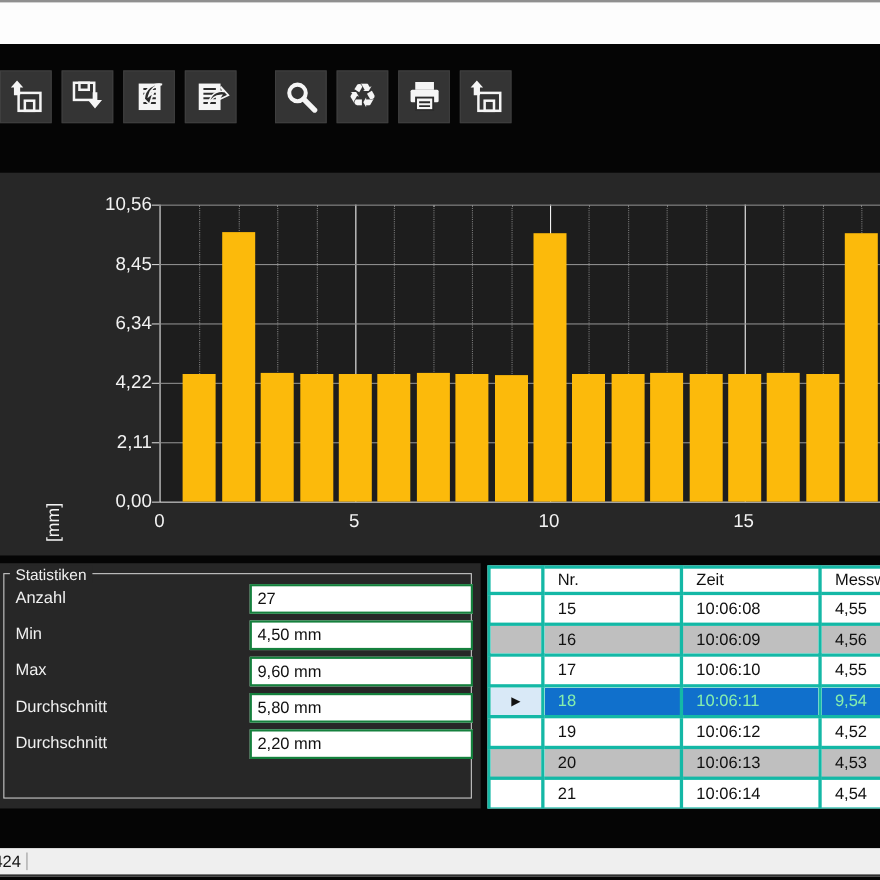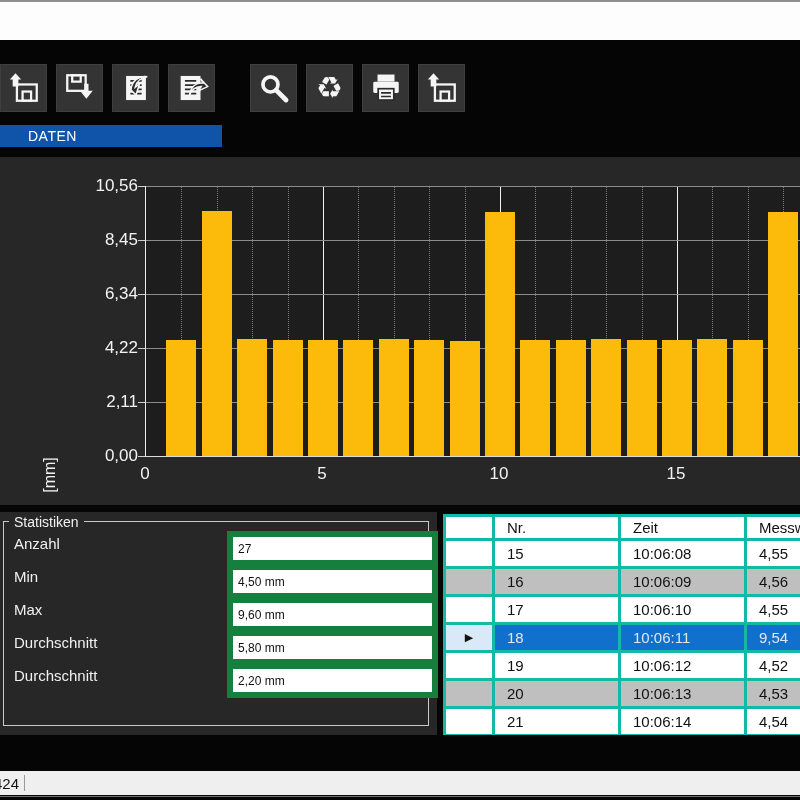--- a/index.html
+++ b/index.html
@@ -38,34 +38,34 @@
              align-items:center;justify-content:center;color:#f2f2f2;font-size:16px;
              transform:rotate(-90deg);}
 
   
   #stats-panel{left:0;top:512px;width:437px;height:223px;background:#272727;}
   #groupbox{position:absolute;left:3px;top:9px;width:426px;height:205px;border:1px solid #c9c9c9;box-sizing:border-box;}
   #groupbox-title{position:absolute;left:9px;top:2px;background:#272727;padding:0 5px;
                   color:#f0f0f0;font-size:14px;}
   .stat-label{position:absolute;left:14px;color:#f0f0f0;font-size:15px;}
   .stat-input{position:absolute;left:227px;width:189px;height:23px;background:#fff;color:#111;
-              border:6px solid #15803d;font-size:12px;padding:0 5px;box-sizing:content-box;
+              border:2px solid #15803d;font-size:15px;padding:0 5px;box-sizing:content-box;
               font-family:"Liberation Sans",sans-serif;}
 
   
   #table-panel{left:443px;top:512px;width:357px;height:223px;overflow:hidden;}
   #data-table{border-collapse:collapse;table-layout:fixed;width:427px;background:#fff;
               font-size:15px;color:#111;margin-top:2px;}
   #data-table th,#data-table td{border:3px solid #14b8a6;height:28px;padding:0 0 0 12px;
               text-align:left;font-weight:normal;overflow:hidden;white-space:nowrap;box-sizing:border-box;}
   #data-table th{height:24px;background:#fff;}
   .sel-cell{background:#f2f2f2;padding:0 !important;text-align:center !important;font-size:11px;color:#111;}
   .row-gray td{background:#bfbfbf;}
   .row-white td{background:#fff;}
-  .row-selected td{background:#1070cc;color:#e5e5e5;}
+  .row-selected td{background:#1070cc;color:#86efac;}
   .row-selected td.sel-cell{background:#d9e9f7;color:#111;}
 
   
   .statusbar{left:0;width:800px;background:#efefef;color:#151515;font-size:15px;
              display:flex;align-items:center;overflow:hidden;}
   #status1{top:740px;height:27px;}
   #status2{top:771px;height:24px;}
   .status-sep{position:absolute;top:4px;bottom:4px;width:1px;background:#9a9a9a;}
   #bottomline{left:0;top:796px;width:800px;height:1px;background:#6f6f6f;}
 </style>
@@ -140,23 +140,20 @@
         <span>
           <svg width="34" height="34" viewBox="0 0 24 24" fill="none" stroke="#f5f5f5" stroke-width="1.6">
             <path d="M6 1.5 L10 6 H8 V11 H4 V6 H2 Z" fill="#f5f5f5" stroke="none"></path>
             <rect x="7" y="9.5" width="14" height="11.5"></rect>
             <rect x="11" y="14.5" width="6" height="6.5"></rect>
           </svg>
         </span>
       </button>
     </div>
 
-  <div class="abs group-label" id="daten-label">
-    <span>DATEN</span>
-  </div>
 
   <div class="abs" id="chart-panel">
     <div id="ylabel-mm">[mm]</div>
     <div id="y-ticks">
         <div class="ytick-label" style="left: 66px; top: 289px;">0,00</div>
         <div class="ytick-mark" style="left: 138px; top: 299px;"></div>
         <div class="ytick-label" style="left: 66px; top: 235px;">2,11</div>
         <div class="ytick-mark" style="left: 138px; top: 245px;"></div>
         <div class="ytick-label" style="left: 66px; top: 181px;">4,22</div>
         <div class="ytick-mark" style="left: 138px; top: 191px;"></div>

